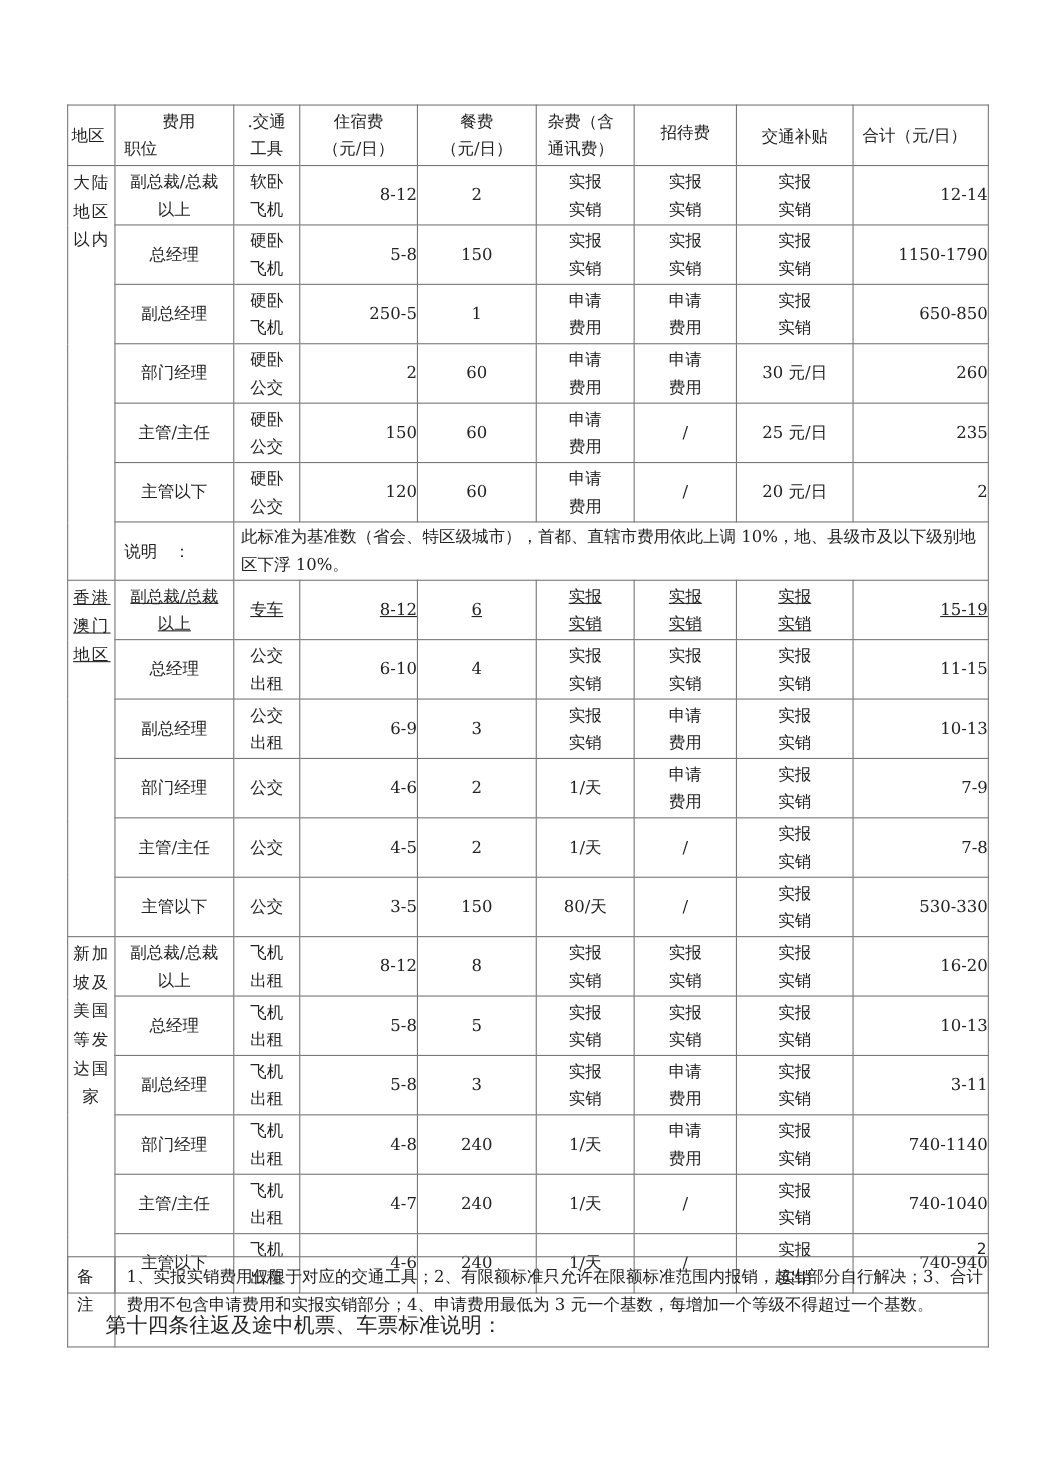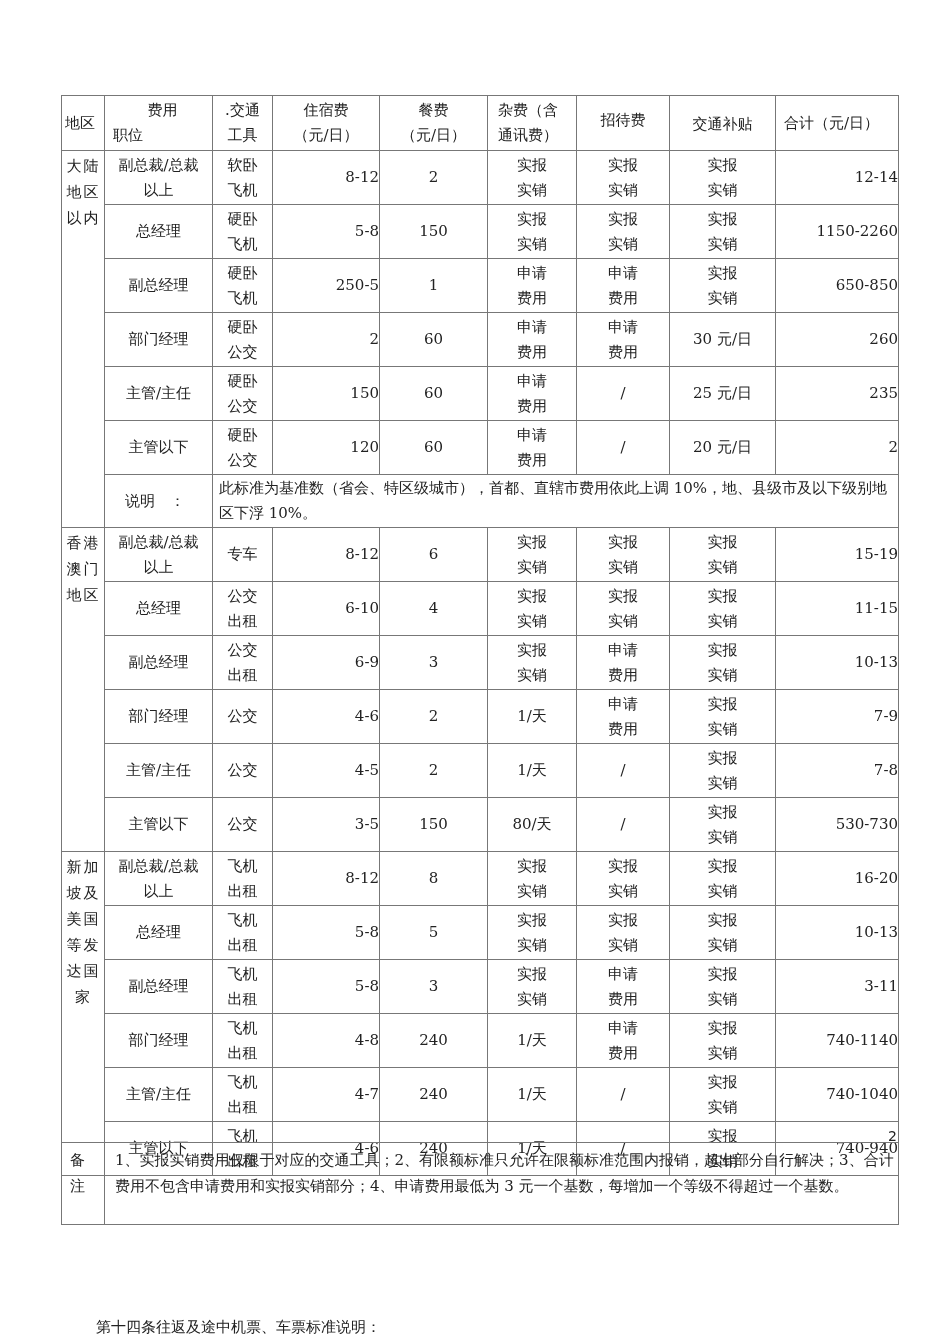--- a/index.html
+++ b/index.html
@@ -7,21 +7,21 @@
   table.main { position:absolute; left:61px; top:52px; border-collapse:collapse; table-layout:fixed;margin-top:43px; }
   table.main td { border:1px solid #777; padding:0; vertical-align:middle; line-height:25px; font-size:15px; }
   .c { text-align:center; }
   .l { text-align:right; padding-left:12px !important; }
   .region { vertical-align:top !important; padding:2px 3px 0 4px !important; line-height:26px !important; letter-spacing:2px;text-align:center; }
   .hdr td { vertical-align:bottom; }
   .two { display:block; }
   .page-num { position:absolute; left:888px; top:1128px; font-family:"DejaVu Sans",sans-serif; font-size:14px; color:#222; }
   table.note { position:absolute; left:61px; top:1142px; width:838px; border-collapse:collapse; table-layout:fixed; }
   table.note td { border:1px solid #777; line-height:26px; font-size:15px; vertical-align:top; padding:4px 4px 2px 8px; }
-  .heading { position:absolute; left:96px; top:1318px; font-size:15px; }
+  .heading { position:absolute; left:96px; top:1192px; font-size:19px; }
 </style>
 </head>
 <body>
 
 <table class="main">
   <colgroup>
     <col style="width:43px">
       <col style="width:108px">
       <col style="width:60px">
       <col style="width:107px">
@@ -103,21 +103,21 @@
           <span class="two">实销</span>
         </td>
         <td class="c">
           <span class="two">实报</span>
           <span class="two">实销</span>
         </td>
         <td class="c">
           <span class="two">实报</span>
           <span class="two">实销</span>
         </td>
-        <td class="l">1150-2260</td>
+        <td class="l">1150-1790</td>
       </tr>
       <tr style="height: 54px;">
         <td class="c">
           <span class="two">副总经理</span>
         </td>
         <td class="c">
           <span class="two">硬卧</span>
           <span class="two">飞机</span>
         </td>
         <td class="l">250-5</td>
@@ -197,24 +197,24 @@
         </td>
         <td class="c">
           <span class="two">/</span>
         </td>
         <td class="c">
           <span class="two">20 元/日</span>
         </td>
         <td class="l">2</td>
       </tr>
       <tr style="height: 53px;">
-        <td style="padding-left:20px">说明　：</td>
+        <td style="padding-left:8px">说明　：</td>
         <td style="padding-left:6px;padding-right:2px" colspan="7">此标准为基准数（省会、特区级城市），首都、直辖市费用依此上调 10%，地、县级市及以下级别地区下浮 10%。</td>
       </tr>
-      <tr style="height: 54px;">
+      <tr style="height: 54px; text-decoration: underline;">
         <td rowspan="6" class="region">
           <span class="two">香港</span>
           <span class="two">澳门</span>
           <span class="two">地区</span>
         </td>
         <td class="c">
           <span class="two">副总裁/总裁</span>
           <span class="two">以上</span>
         </td>
         <td class="c">
@@ -339,21 +339,21 @@
         <td class="c">
           <span class="two">80/天</span>
         </td>
         <td class="c">
           <span class="two">/</span>
         </td>
         <td class="c">
           <span class="two">实报</span>
           <span class="two">实销</span>
         </td>
-        <td class="l">530-730</td>
+        <td class="l">530-330</td>
       </tr>
       <tr style="height: 54px;">
         <td rowspan="6" class="region">
           <span class="two">新加</span>
           <span class="two">坡及</span>
           <span class="two">美国</span>
           <span class="two">等发</span>
           <span class="two">达国</span>
           <span class="two">家</span>
         </td>

